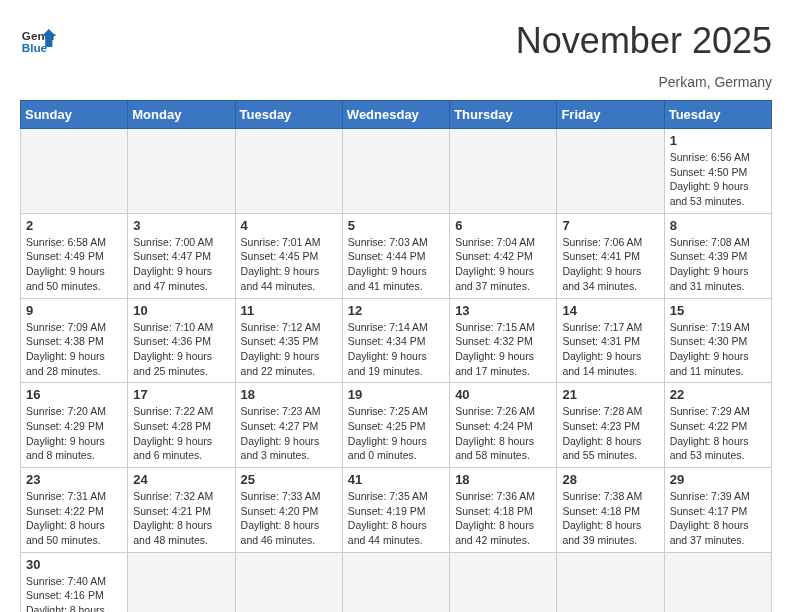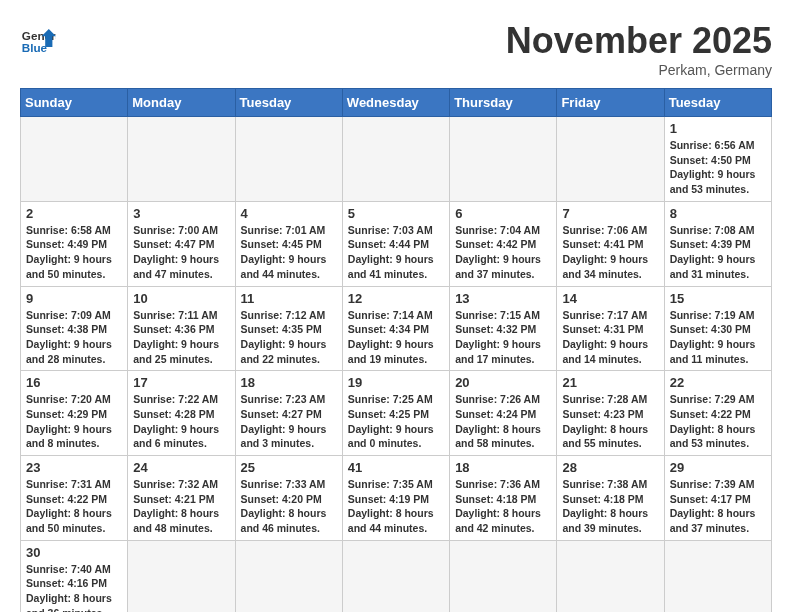--- a/index.html
+++ b/index.html
@@ -23,26 +23,27 @@
     }
     .logo-icon {
       width: 36px;
       height: 36px;
     }
     .title-section {
       text-align: right;
     }
     .month-title {
       font-size: 36px;
-      font-weight: bold;
+      font-weight: normal;
       color: #333;
     }
     .subtitle {
       font-size: 14px;
       color: #555;
+      margin-top: 12px;
     }
     .calendar {
       width: 100%;
       border-collapse: collapse;
       border: 1px solid #ccc;
     }
     .calendar thead tr th {
       background-color: #3b76c2;
       color: #fff;
       font-size: 13px;
@@ -66,21 +67,20 @@
       font-size: 13px;
       font-weight: bold;
       color: #333;
       display: block;
       margin-bottom: 2px;
     }
     .day-info {
       font-size: 10.5px;
       color: #333;
       line-height: 1.4;
-      font-weight: bold;
     }
     .last-row td {
       background: #f5f5f5;
     }
     .last-row td.has-data {
       background: #fff;
     }
   </style>
 </head>
 <body>
@@ -172,21 +172,21 @@
       </tr>
       <tr>
         <td>
           <span class="day-number">9</span>
           <div class="day-info">Sunrise: 7:09 AM
 Sunset: 4:38 PM
 Daylight: 9 hours and 28 minutes.</div>
         </td>
         <td>
           <span class="day-number">10</span>
-          <div class="day-info">Sunrise: 7:11 AM
+          <div class="day-info">Sunrise: 7:10 AM
 Sunset: 4:36 PM
 Daylight: 9 hours and 25 minutes.</div>
         </td>
         <td>
           <span class="day-number">11</span>
           <div class="day-info">Sunrise: 7:12 AM
 Sunset: 4:35 PM
 Daylight: 9 hours and 22 minutes.</div>
         </td>
         <td>
@@ -233,21 +233,21 @@
 Sunset: 4:27 PM
 Daylight: 9 hours and 3 minutes.</div>
         </td>
         <td>
           <span class="day-number">19</span>
           <div class="day-info">Sunrise: 7:25 AM
 Sunset: 4:25 PM
 Daylight: 9 hours and 0 minutes.</div>
         </td>
         <td>
-          <span class="day-number">20</span>
+          <span class="day-number">40</span>
           <div class="day-info">Sunrise: 7:26 AM
 Sunset: 4:24 PM
 Daylight: 8 hours and 58 minutes.</div>
         </td>
         <td>
           <span class="day-number">21</span>
           <div class="day-info">Sunrise: 7:28 AM
 Sunset: 4:23 PM
 Daylight: 8 hours and 55 minutes.</div>
         </td>

